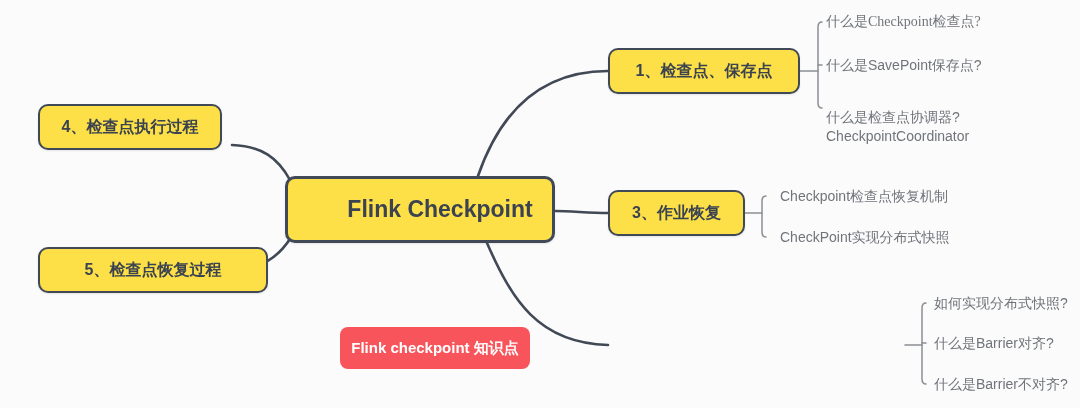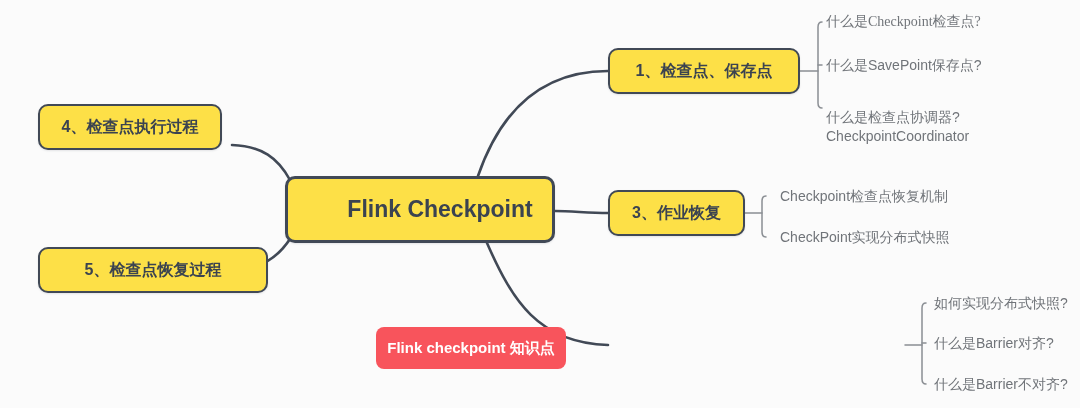--- a/index.html
+++ b/index.html
@@ -91,21 +91,20 @@
     position:absolute;
     z-index:3;
     left:340px;top:327px;width:190px;height:42px;
     display:flex;align-items:center;justify-content:center;
     background:var(--badge-bg);
     color:var(--badge-text);
     border-radius:8px;
     font-size:15px;
     font-weight:bold;
     white-space:nowrap;
-    margin-left:36px;
   }
 </style>
 </head>
 <body>
 
 <div class="canvas">
 
   <svg class="wires" viewBox="0 0 1080 408" xmlns="http://www.w3.org/2000/svg">
 
     <path class="wire-main" d="M 232 145 C 262 146, 278 158, 290 180"></path>

